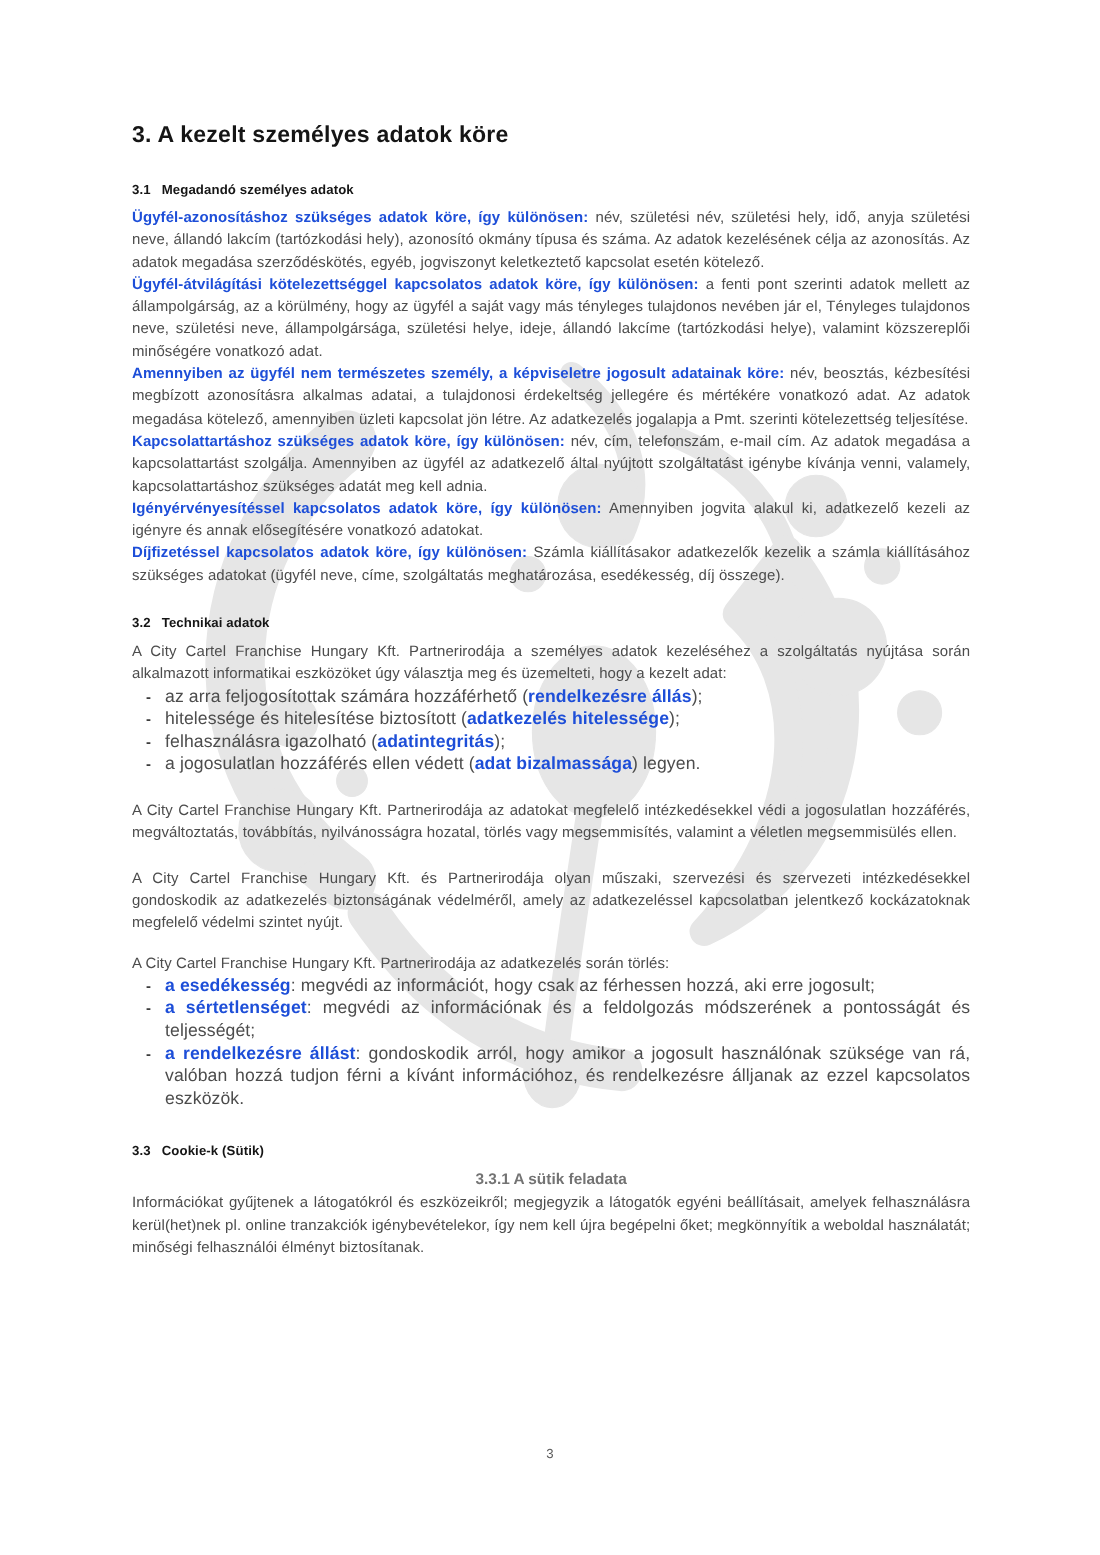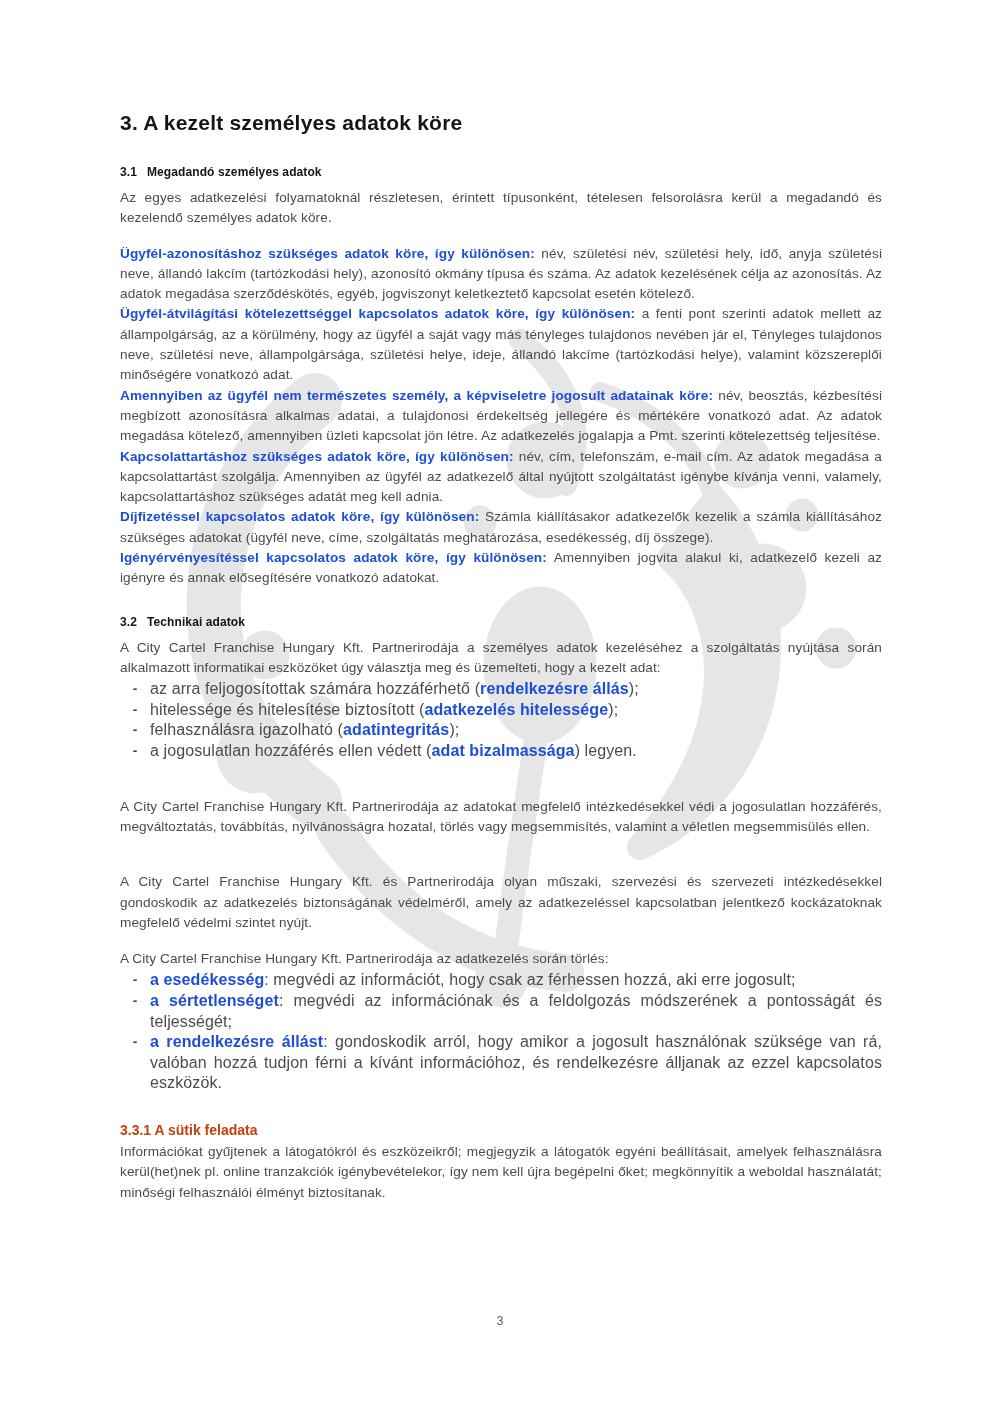--- a/index.html
+++ b/index.html
@@ -18,21 +18,21 @@
     font-size: 21px; line-height: 25px; font-weight: 700;
     color: #151515; letter-spacing: .2px; margin: 0 0 28px 0;
   }
   .h2 {
     font-size: 12px; line-height: 19px; font-weight: 800;
     color: #151515; margin: 0 0 6px 0; letter-spacing: .1px;
   }
   .h2 .hnum { margin-right: 10px; }
   .h3 {
     font-size: 14px; line-height: 18px; font-weight: 800;
-    color: #c2410c; margin: 0 0 3px 0;
+    color: #737373; margin: 0 0 3px 0; text-align: center;
   }
   p {
     font-size: 13.6px; line-height: 20.3px; color: #4c4c4c;
     text-align: justify; margin: 0; letter-spacing: .1px;
   }
   p strong, .btext strong { color: #1d4ed8; font-weight: 700; }
   .intro { margin-bottom: 15px; }
 
   .sec { position: relative; }
   .sec-32 { margin-top: 24px; }
@@ -41,21 +41,21 @@
   .blist { margin: 1px 0 0 0; }
   .bitem { display: flex; }
   .bitem .dash {
     flex: 0 0 30px; text-align: center;
     font-size: 13.6px; line-height: 20.6px; color: #3c3c3c; font-weight: 700;
   }
   .bitem .btext {
     flex: 1; font-size: 16px; line-height: 20.6px;
     color: #4c4c4c; text-align: justify; letter-spacing: .1px;
   }
-  .mt-block { margin-top: 35px; }
+  .mt-block { margin-top: 21px; }
   .mt-block-sm { margin-top: 16px; }
 
   .pagenum {
     position: absolute; left: 0; right: 0; top: 1314px;
     text-align: center; font-size: 12px; color: #5a5a5a; z-index: 1;
   }
 </style>
 </head>
 <body>
 
@@ -84,28 +84,27 @@
   </svg>
 
   <div class="content">
 
     <h1 class="doc-title">3. A kezelt személyes adatok köre</h1>
 
     <section class="sec sec-31">
       <div class="h2">
         <span class="hnum">3.1</span><span>Megadandó személyes adatok</span>
       </div>
-      <p class="intro">Az egyes adatkezelési folyamatoknál részletesen, érintett típusonként, tételesen felsorolásra kerül a megadandó és kezelendő személyes adatok köre.</p>
 
       <p><strong>Ügyfél-azonosításhoz szükséges adatok köre, így különösen:</strong><span> név, születési név, születési hely, idő, anyja születési neve, állandó lakcím (tartózkodási hely), azonosító okmány típusa és száma. Az adatok kezelésének célja az azonosítás. Az adatok megadása szerződéskötés, egyéb, jogviszonyt keletkeztető kapcsolat esetén kötelező.</span></p>
       <p><strong>Ügyfél-átvilágítási kötelezettséggel kapcsolatos adatok köre, így különösen:</strong><span> a fenti pont szerinti adatok mellett az állampolgárság, az a körülmény, hogy az ügyfél a saját vagy más tényleges tulajdonos nevében jár el, Tényleges tulajdonos neve, születési neve, állampolgársága, születési helye, ideje, állandó lakcíme (tartózkodási helye), valamint közszereplői minőségére vonatkozó adat.</span></p>
       <p><strong>Amennyiben az ügyfél nem természetes személy, a képviseletre jogosult adatainak köre:</strong><span>  név, beosztás, kézbesítési megbízott azonosításra alkalmas adatai, a tulajdonosi érdekeltség jellegére és mértékére vonatkozó adat. Az adatok megadása kötelező, amennyiben üzleti kapcsolat jön létre. Az adatkezelés jogalapja a Pmt. szerinti kötelezettség teljesítése.</span></p>
       <p><strong>Kapcsolattartáshoz szükséges adatok köre, így különösen:</strong><span> név, cím, telefonszám, e-mail cím. Az adatok megadása a kapcsolattartást szolgálja. Amennyiben az ügyfél az adatkezelő által nyújtott szolgáltatást igénybe kívánja venni, valamely, kapcsolattartáshoz szükséges adatát meg kell adnia.</span></p>
+      <p><strong>Igényérvényesítéssel kapcsolatos adatok köre, így különösen:</strong><span> Amennyiben jogvita alakul ki, adatkezelő kezeli az igényre és annak elősegítésére vonatkozó adatokat.</span></p>
       <p><strong>Díjfizetéssel kapcsolatos adatok köre, így különösen:</strong><span> Számla kiállításakor adatkezelők kezelik a számla kiállításához szükséges adatokat (ügyfél neve, címe, szolgáltatás meghatározása, esedékesség, díj összege).</span></p>
-      <p><strong>Igényérvényesítéssel kapcsolatos adatok köre, így különösen:</strong><span> Amennyiben jogvita alakul ki, adatkezelő kezeli az igényre és annak elősegítésére vonatkozó adatokat.</span></p>
     </section>
 
     <section class="sec sec-32">
       <div class="h2">
         <span class="hnum">3.2</span><span>Technikai adatok</span>
       </div>
       <p>A City Cartel Franchise Hungary Kft. Partnerirodája a személyes adatok kezeléséhez a szolgáltatás nyújtása során alkalmazott informatikai eszközöket úgy választja meg és üzemelteti, hogy a kezelt adat:</p>
 
       <div class="blist">
         <div class="bitem">
@@ -140,20 +139,23 @@
           <span class="btext"><strong>a sértetlenséget</strong><span>: megvédi  az információnak  és a feldolgozás  módszerének a pontosságát és teljességét;</span></span>
         </div>
         <div class="bitem">
           <span class="dash">-</span>
           <span class="btext"><strong>a rendelkezésre állást</strong><span>: gondoskodik arról, hogy amikor a jogosult használónak szüksége van rá, valóban hozzá tudjon férni a kívánt információhoz, és rendelkezésre álljanak az ezzel kapcsolatos eszközök.</span></span>
         </div>
       </div>
     </section>
 
     <section class="sec sec-33">
+      <div class="h2">
+        <span class="hnum">3.3</span><span>Cookie-k (Sütik)</span>
+      </div>
       <div class="h3">3.3.1 A sütik feladata</div>
       <p>Információkat gyűjtenek a látogatókról és eszközeikről; megjegyzik a látogatók egyéni beállításait, amelyek felhasználásra kerül(het)nek pl. online tranzakciók igénybevételekor, így nem kell újra begépelni őket; megkönnyítik a weboldal használatát; minőségi felhasználói élményt biztosítanak.</p>
     </section>
 
   </div>
 
   <div class="pagenum">3</div>
 </div>
 
 </body></html>

